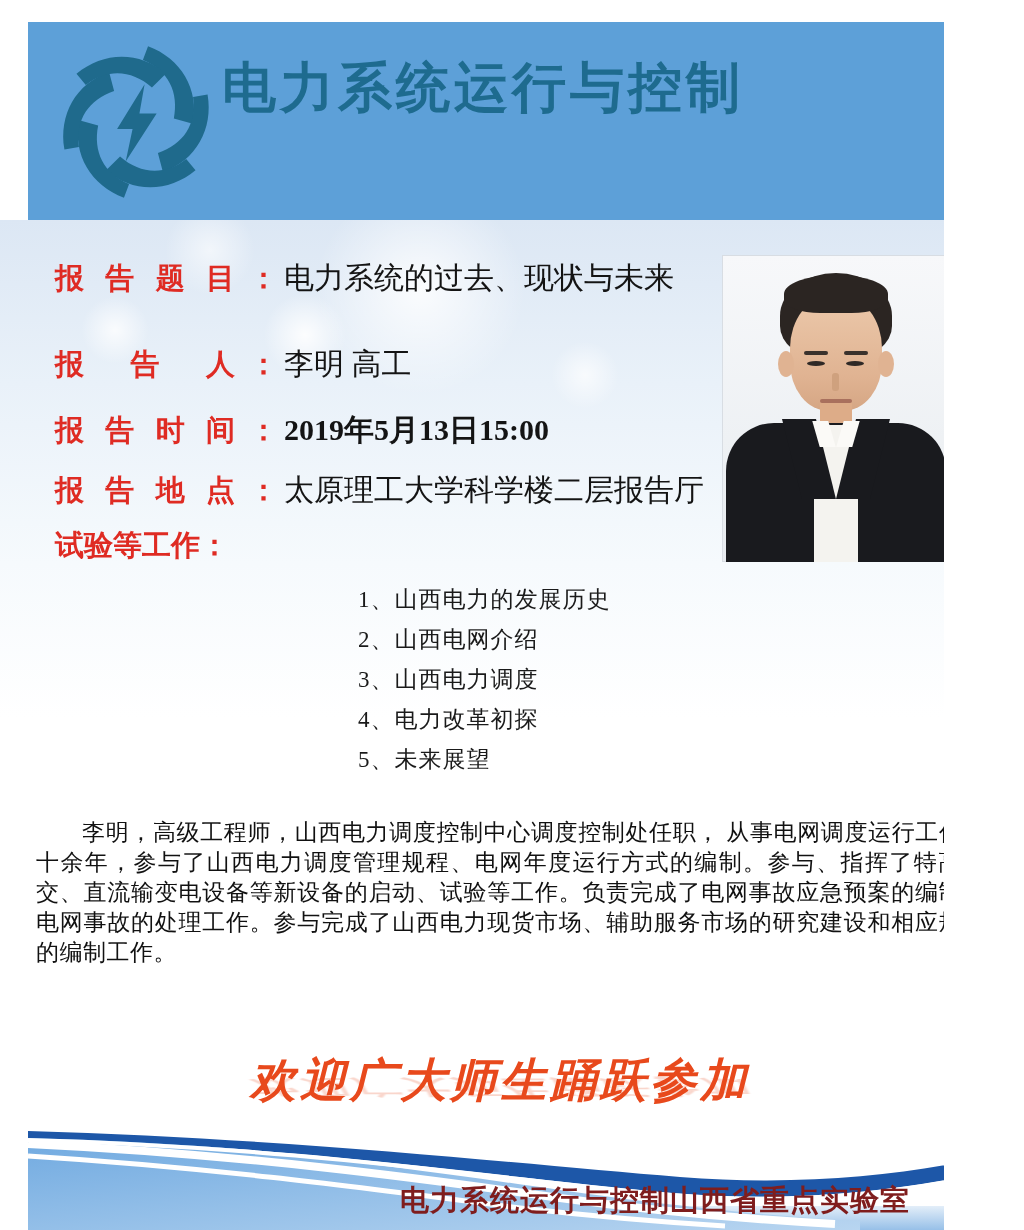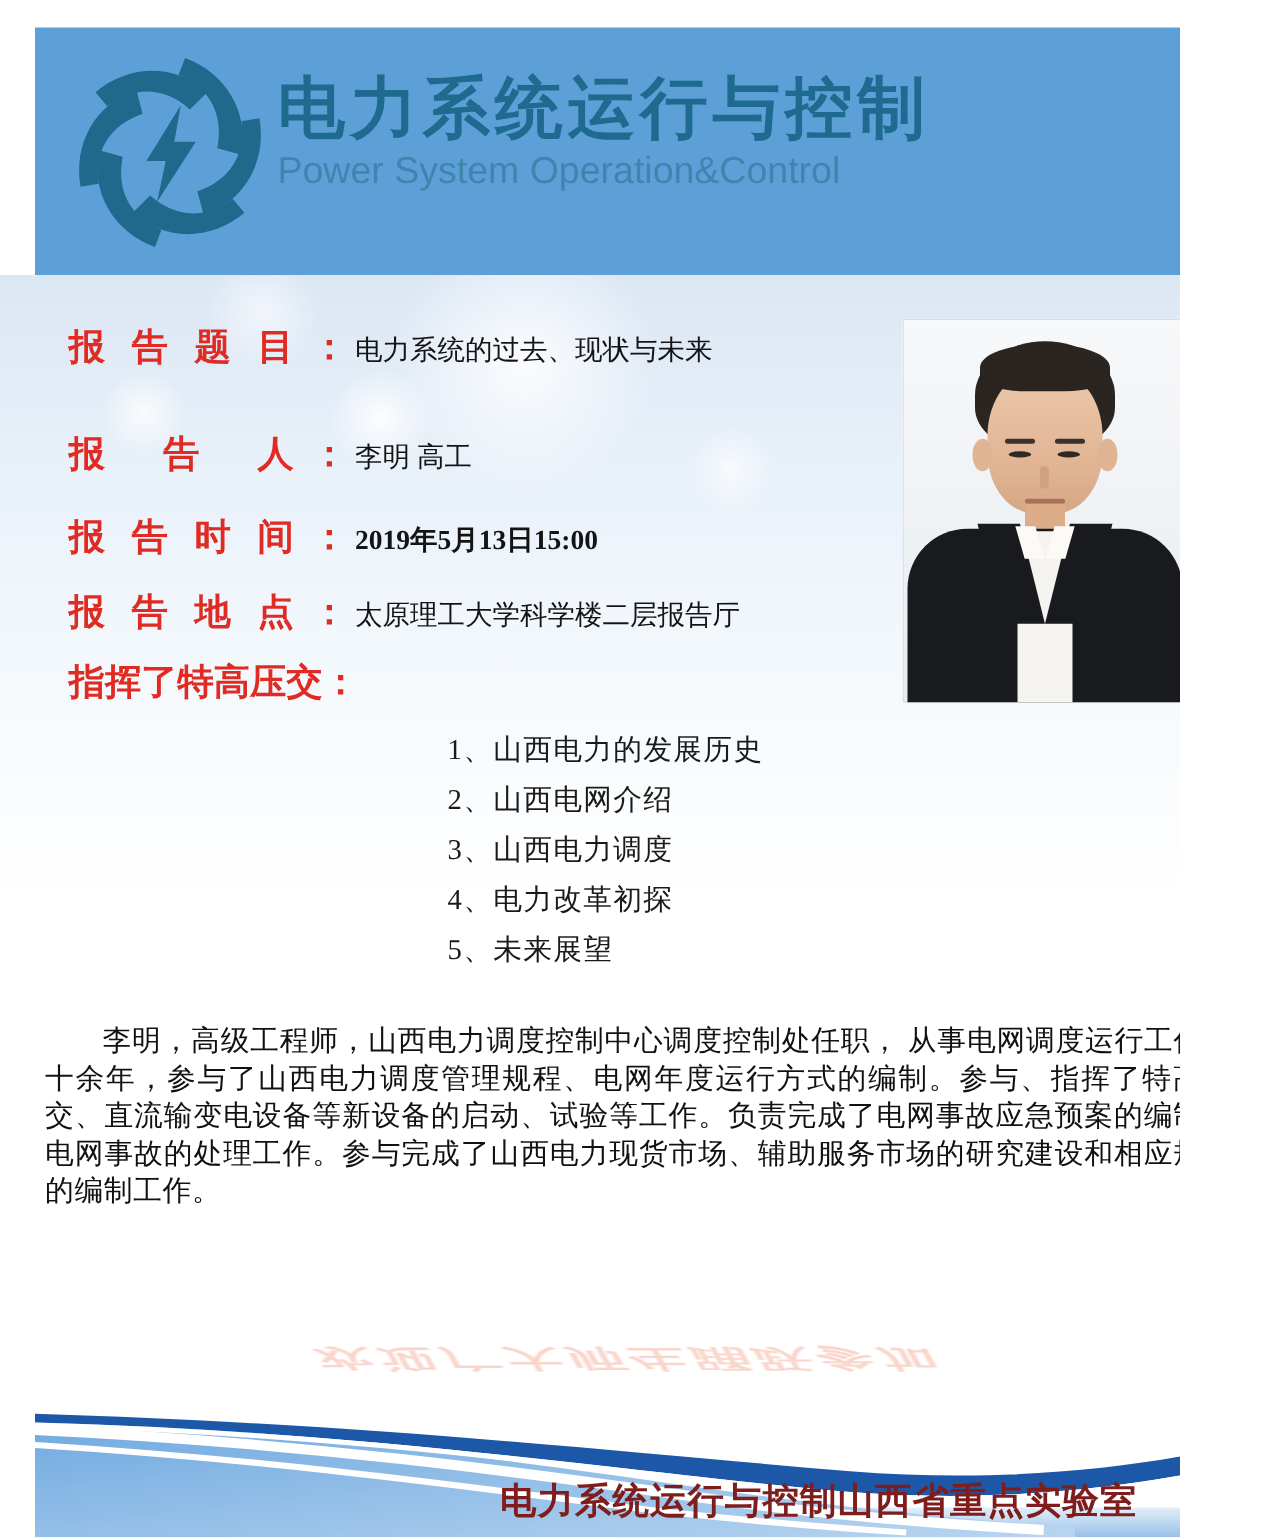--- a/index.html
+++ b/index.html
@@ -37,21 +37,21 @@
       linear-gradient(180deg,#dce7f4 0%, #e9f1f9 18%, #f6fafd 38%, #ffffff 55%, #ffffff 100%);
   }
   
   .info-row{position:absolute;left:55px;white-space:nowrap;}
   .info-label{
     display:inline-block;width:180px;text-align:justify;text-align-last:justify;
     font-size:29px;font-weight:bold;color:#df2b23;vertical-align:baseline;
   }
   .info-colon{font-size:29px;font-weight:bold;color:#df2b23;margin-left:14px;}
   .info-value{
-    font-size:22px;color:#141414;margin-left:6px;
+    font-size:30px;color:#141414;margin-left:6px;
     font-family:"Liberation Serif",serif;
   }
   .info-value.bold{font-weight:bold;}
   .row-1{top:258px;} .row-2{top:344px;} .row-3{top:410px;} .row-4{top:470px;}
   .content-label{
     position:absolute;left:55px;top:526px;
     font-size:29px;font-weight:bold;color:#df2b23;
   }
   
   .agenda{position:absolute;left:358px;top:580px;}
@@ -160,37 +160,36 @@
             <path transform="rotate(180)" d="M 14,-88 C 52,-74 74,-38 66,2 L 44,-4 C 50,-34 38,-60 8,-72 Z"></path>
             <path transform="rotate(240)" d="M 14,-88 C 52,-74 74,-38 66,2 L 44,-4 C 50,-34 38,-60 8,-72 Z"></path>
             <path transform="rotate(300)" d="M 14,-88 C 52,-74 74,-38 66,2 L 44,-4 C 50,-34 38,-60 8,-72 Z"></path>
           </g>
           <polygon points="10,-44 -22,8 -4,8 -12,46 24,-10 4,-10"></polygon>
         </g>
       </svg>
     </div>
     <div class="header-text">
       <div class="header-title">电力系统运行与控制</div>
-      <div class="header-subtitle-en">Power System Operation&amp;Control</div>
     </div>
   </div>
 
   <div class="info-row row-1">
     <span class="info-label">报告题目</span><span class="info-colon">：</span><span class="info-value">电力系统的过去、现状与未来</span>
   </div>
   <div class="info-row row-2">
     <span class="info-label">报告人</span><span class="info-colon">：</span><span class="info-value">李明 高工</span>
   </div>
   <div class="info-row row-3">
     <span class="info-label">报告时间</span><span class="info-colon">：</span><span class="info-value bold">2019年5月13日15:00</span>
   </div>
   <div class="info-row row-4">
     <span class="info-label">报告地点</span><span class="info-colon">：</span><span class="info-value">太原理工大学科学楼二层报告厅</span>
   </div>
-  <div class="content-label">指挥了特高压交：</div>
+  <div class="content-label">试验等工作：</div>
 
   <div class="agenda">
     <div class="agenda-item">1、山西电力的发展历史</div>
     <div class="agenda-item">2、山西电网介绍</div>
     <div class="agenda-item">3、山西电力调度</div>
     <div class="agenda-item">4、电力改革初探</div>
     <div class="agenda-item">5、未来展望</div>
   </div>
 
   <div class="photo">
@@ -209,20 +208,21 @@
     <div class="sweater"></div>
     <div class="shirt"></div>
     <div class="vneck-l"></div>
     <div class="vneck-r"></div>
     <div class="collar-l"></div>
     <div class="collar-r"></div>
   </div>
 
   <div class="bio">李明，高级工程师，山西电力调度控制中心调度控制处任职， 从事电网调度运行工作三十余年，参与了山西电力调度管理规程、电网年度运行方式的编制。参与、指挥了特高压交、直流输变电设备等新设备的启动、试验等工作。负责完成了电网事故应急预案的编制、电网事故的处理工作。参与完成了山西电力现货市场、辅助服务市场的研究建设和相应规则的编制工作。</div>
 
+  <div class="welcome">欢迎广大师生踊跃参加</div>
   <div class="welcome-reflection">欢迎广大师生踊跃参加</div>
 
   <svg class="footer-wave" viewBox="0 0 1024 110" preserveAspectRatio="none">
     <defs>
       <linearGradient id="stripGrad" x1="0" y1="0" x2="0" y2="1">
         <stop offset="0" stop-color="#e3eef9"></stop>
         <stop offset="1" stop-color="#97c0e8"></stop>
       </linearGradient>
       <linearGradient id="swooshGrad" x1="0" y1="0" x2="1" y2="1">
         <stop offset="0" stop-color="#6fa9e0"></stop>

